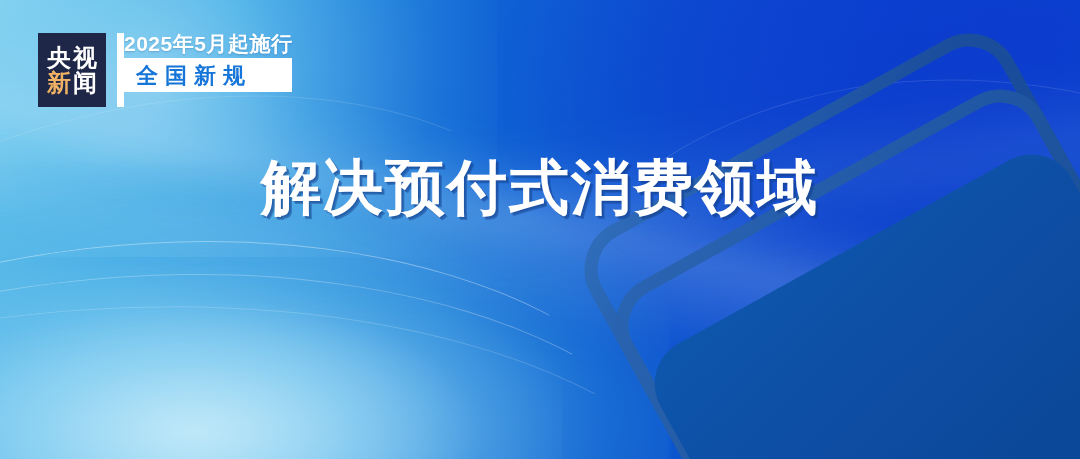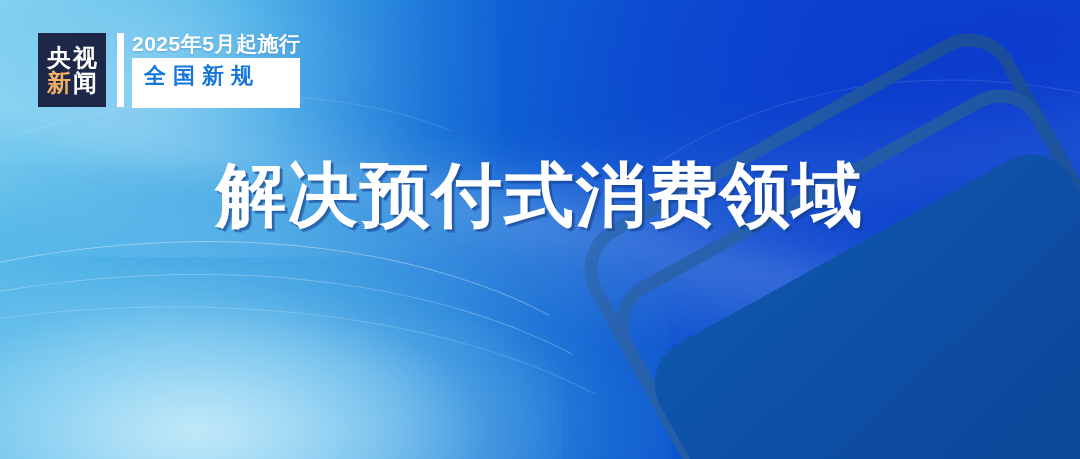--- a/index.html
+++ b/index.html
@@ -184,21 +184,21 @@
   .cctv-ch-gold  { color: #f0b366; }
 
   .divider-bar {
     width: 7px;
     margin-left: 11px;
     background: #ffffff;
     flex: 0 0 auto;
   }
 
   .badge-texts {
-    margin-left: 8px;
+    margin-left: 0;
     display: flex;
     flex-direction: column;
     justify-content: flex-start;
     gap: 3px;
   }
   .badge-top {
     color: #ffffff;
     font-size: 21px;
     font-weight: 700;
     line-height: 1.05;
@@ -206,34 +206,34 @@
     white-space: nowrap;
     text-shadow: 0 1px 2px rgba(6,40,110,0.22);
   }
   .badge-bottom {
     background: #ffffff;
     color: #1575d8;
     font-size: 22px;
     font-weight: 700;
     line-height: 1;
     letter-spacing: 7px;
-    padding: 7px 10px 21px 12px;
+    padding: 7px 10px 5px 12px;
     white-space: nowrap;
     box-sizing: border-box;
   }
 
   
   .headline {
     position: absolute;
     left: 0; right: 0;
     top: 146px;
     text-align: center;
     color: #ffffff;
     font-weight: 700;
-    font-size: 70px;
+    font-size: 60px;
     line-height: 1.40;
     letter-spacing: 2px;
     text-shadow:
       3px 3px 0 rgba(18,62,140,0.42),
       2px 2px 0 rgba(18,62,140,0.30),
       1px 1px 0 rgba(18,62,140,0.22);
     font-family: "Liberation Sans", "DejaVu Sans", sans-serif;
     pointer-events: none;
   }
   .headline .hl-line { display: block; white-space: nowrap; }

